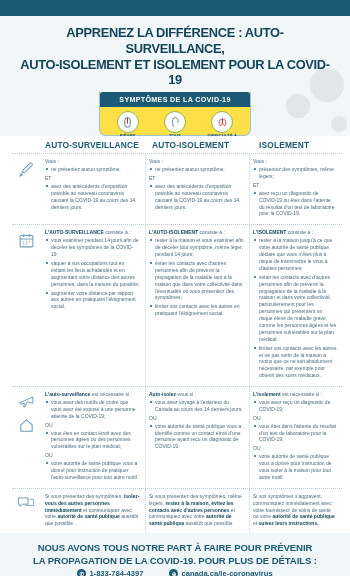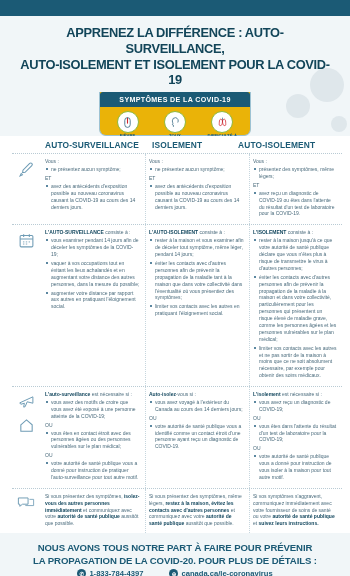--- a/index.html
+++ b/index.html
@@ -44,21 +44,21 @@
   
   .sympwrap{
     position:relative;
     margin:4px auto 0 auto;
     width:152px;
   }
   .sympcard{
     border:1px solid #9dc2d3;
     border-top:none;
     border-radius:0 0 7px 7px;
-    background:#eab308;
+    background:#fde047;
     padding:0 4px 5px 4px;
     height:44px;
     box-sizing:border-box;
   }
   .sympheader{
     background:#1b5a75;
     color:#fff;
     font-size:7.1px;
     font-weight:bold;
     letter-spacing:0.35px;
@@ -185,22 +185,22 @@
         </div>
       </div>
     </div>
   </div>
 
   <div class="table">
 
     <div class="thead">
       <div class="colicon"></div>
       <div class="th col1">AUTO-SURVEILLANCE</div>
+      <div class="th col2">AUTO-ISOLEMENT</div>
       <div class="th col3">ISOLEMENT</div>
-      <div class="th col2">AUTO-ISOLEMENT</div>
     </div>
 
     <div class="row">
       <div class="cell icon colicon">
         <svg width="17" height="17" viewBox="0 0 24 24" fill="none" stroke="#6f9cb5" stroke-width="1.5">
           <path d="M16.5 3.5a2.1 2.1 0 0 1 3 3L10 16l-3.5.5L7 13z"></path>
           <path d="M5 17l-2 4 4-2"></path>
         </svg>
       </div>
       <div class="cell col1">
@@ -334,21 +334,21 @@
       <div class="cell col3">
         <p><span>Si vos symptômes s'aggravent, communiquez immédiatement avec votre fournisseur de soins de santé ou votre </span><b>autorité de santé publique</b><span> et </span><b>suivez leurs instructions.</b></p>
       </div>
     </div>
 
   </div>
 
   <div class="footer">
     <p class="ftitle">
       <span>NOUS AVONS TOUS NOTRE PART À FAIRE POUR PRÉVENIR</span><br>
-      <span>LA PROPAGATION DE LA COVID-20. POUR PLUS DE DÉTAILS :</span>
+      <span>LA PROPAGATION DE LA COVID-19. POUR PLUS DE DÉTAILS :</span>
     </p>
     <div class="fcontact">
       <div class="fitem">
         <span class="fcirc">✆</span>
         <span>1-833-784-4397</span>
       </div>
       <div class="fitem">
         <span class="fcirc">⊕</span>
         <span>canada.ca/le-coronavirus</span>
       </div>

